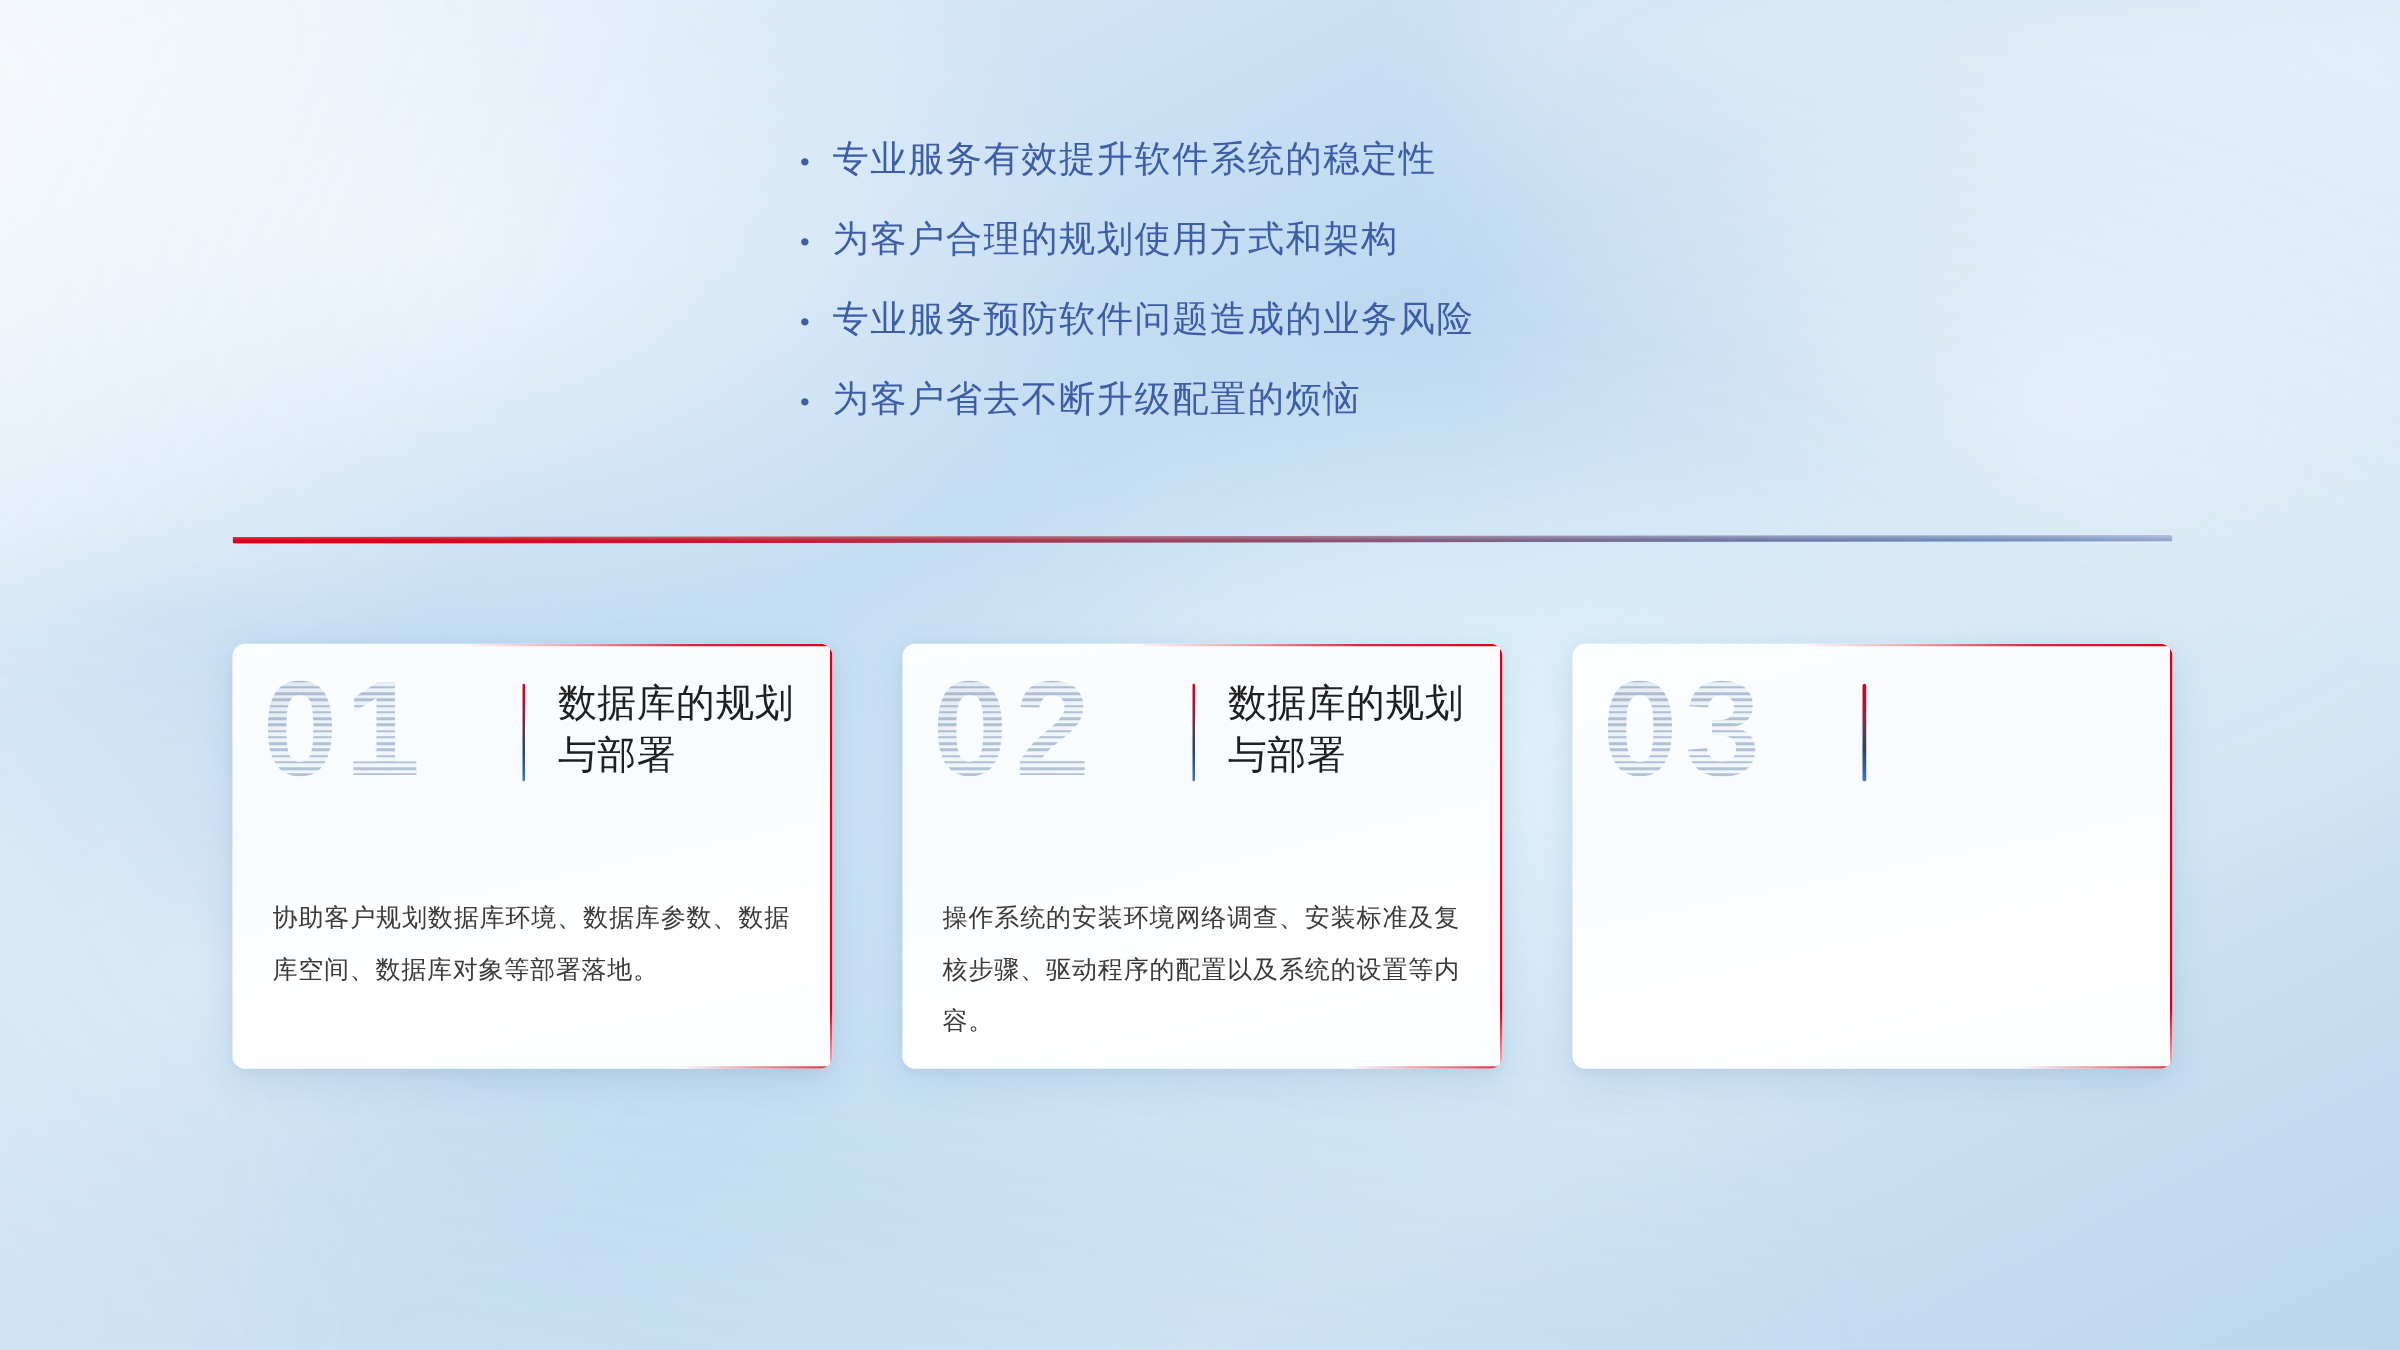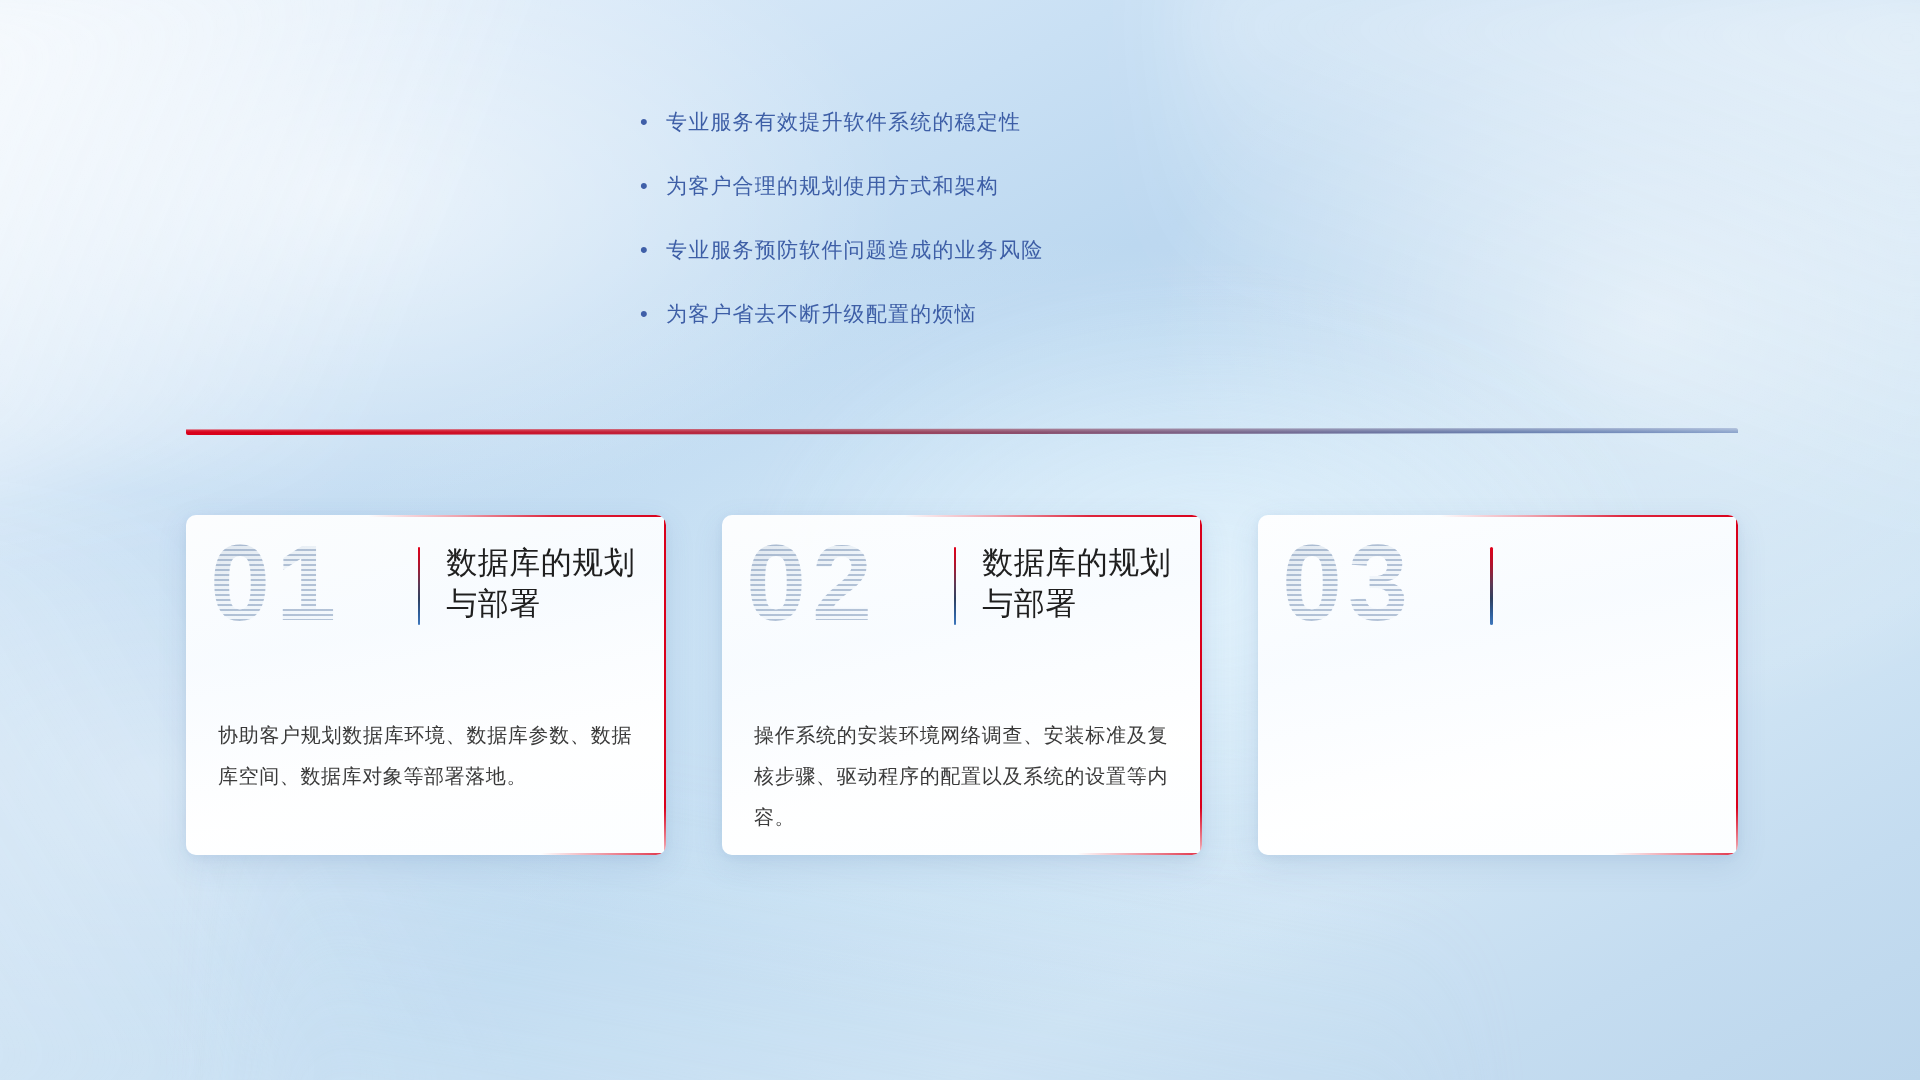--- a/index.html
+++ b/index.html
@@ -77,21 +77,21 @@
   }
   .bullet-dot {
     width: 26px;
     flex: 0 0 26px;
     color: #3f5fa8;
     font-size: 22px;
     line-height: 1;
     text-align: left;
   }
   .bullet-text {
-    font-size: 21px;
+    font-size: 29px;
     letter-spacing: 1.2px;
     color: #3d5ea6;
     font-weight: 500;
     white-space: nowrap;
   }
 
   
   #divider {
     position: absolute;
     left: 186px;

